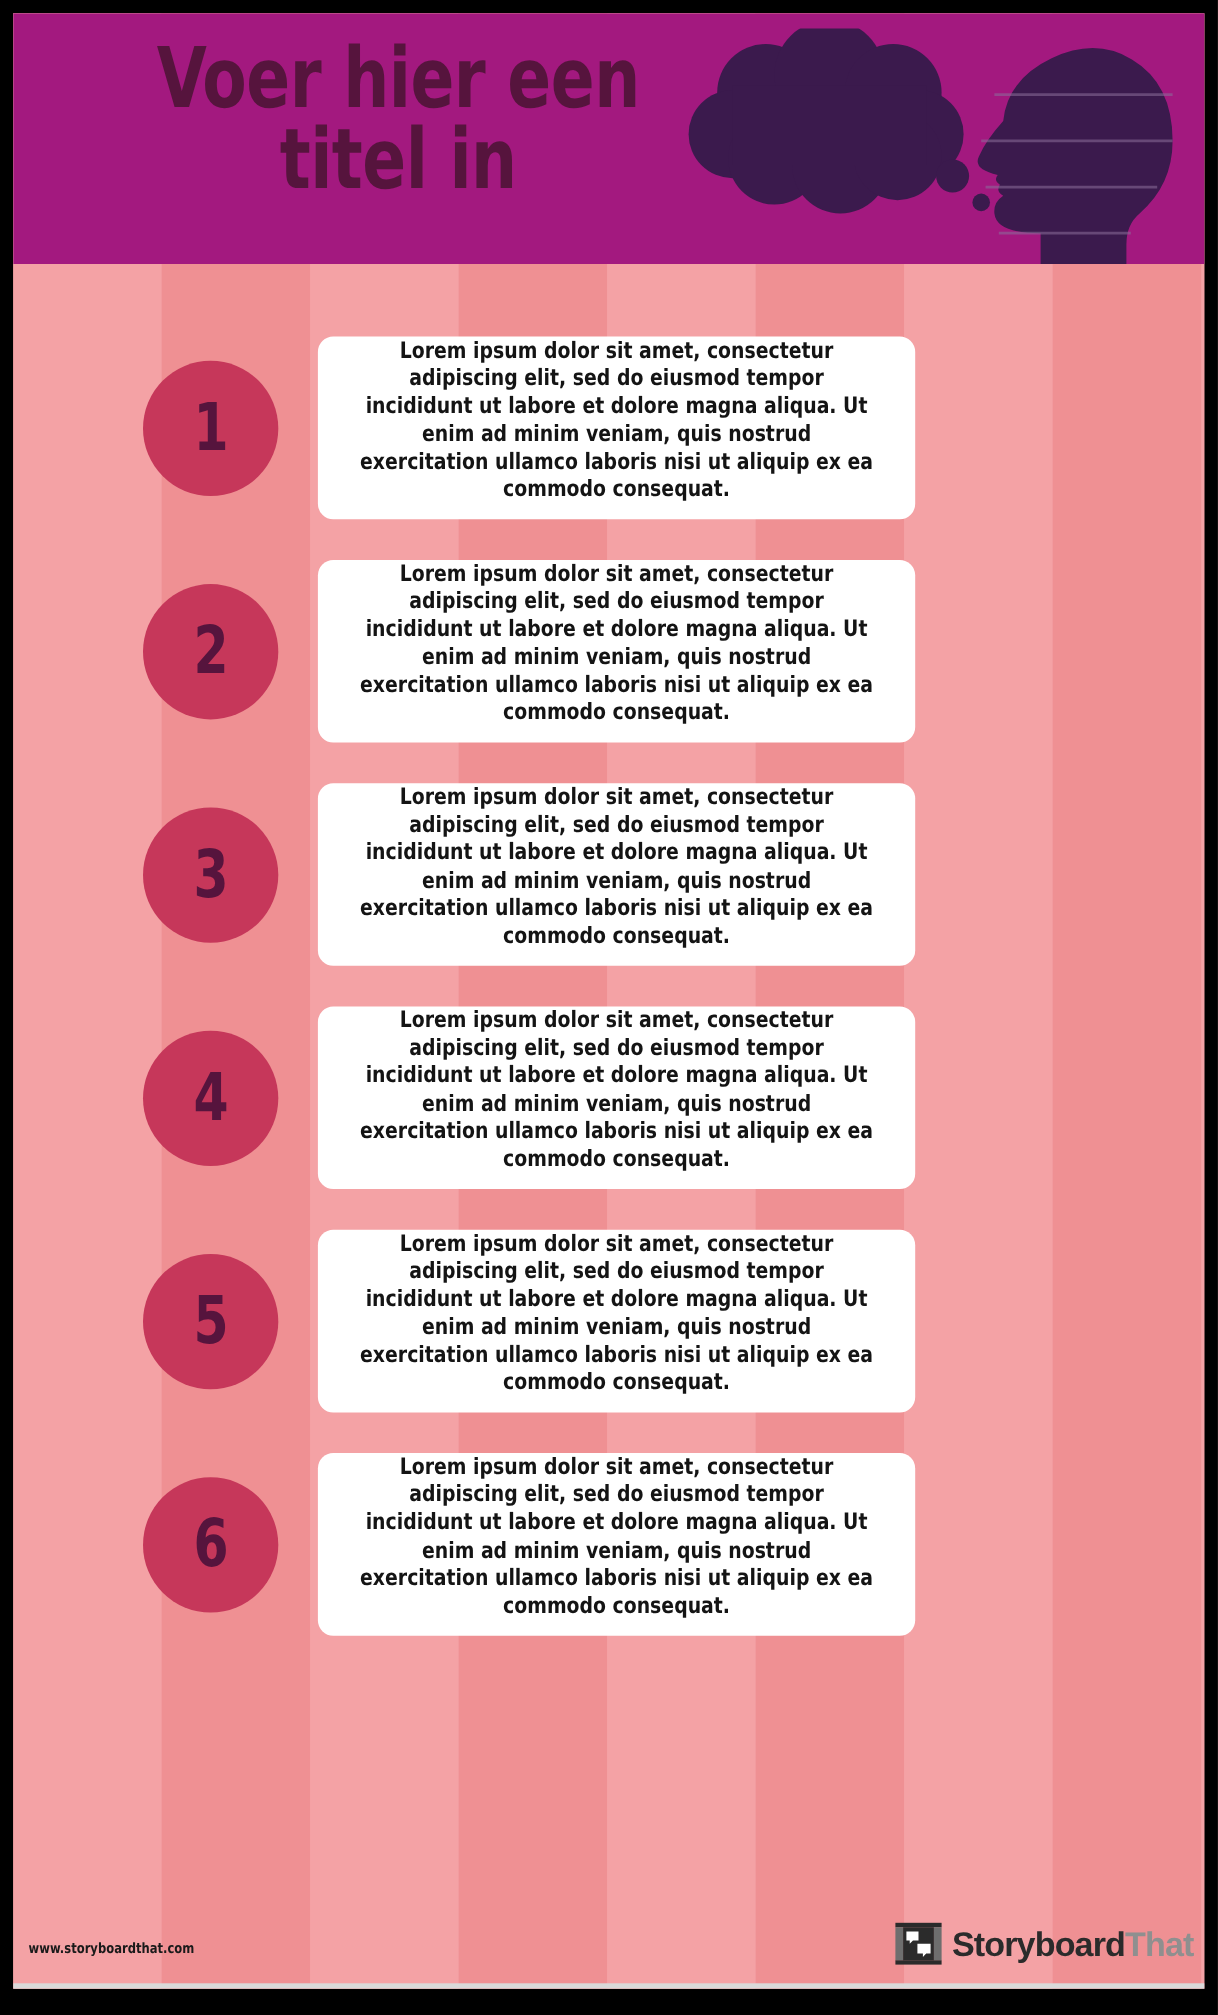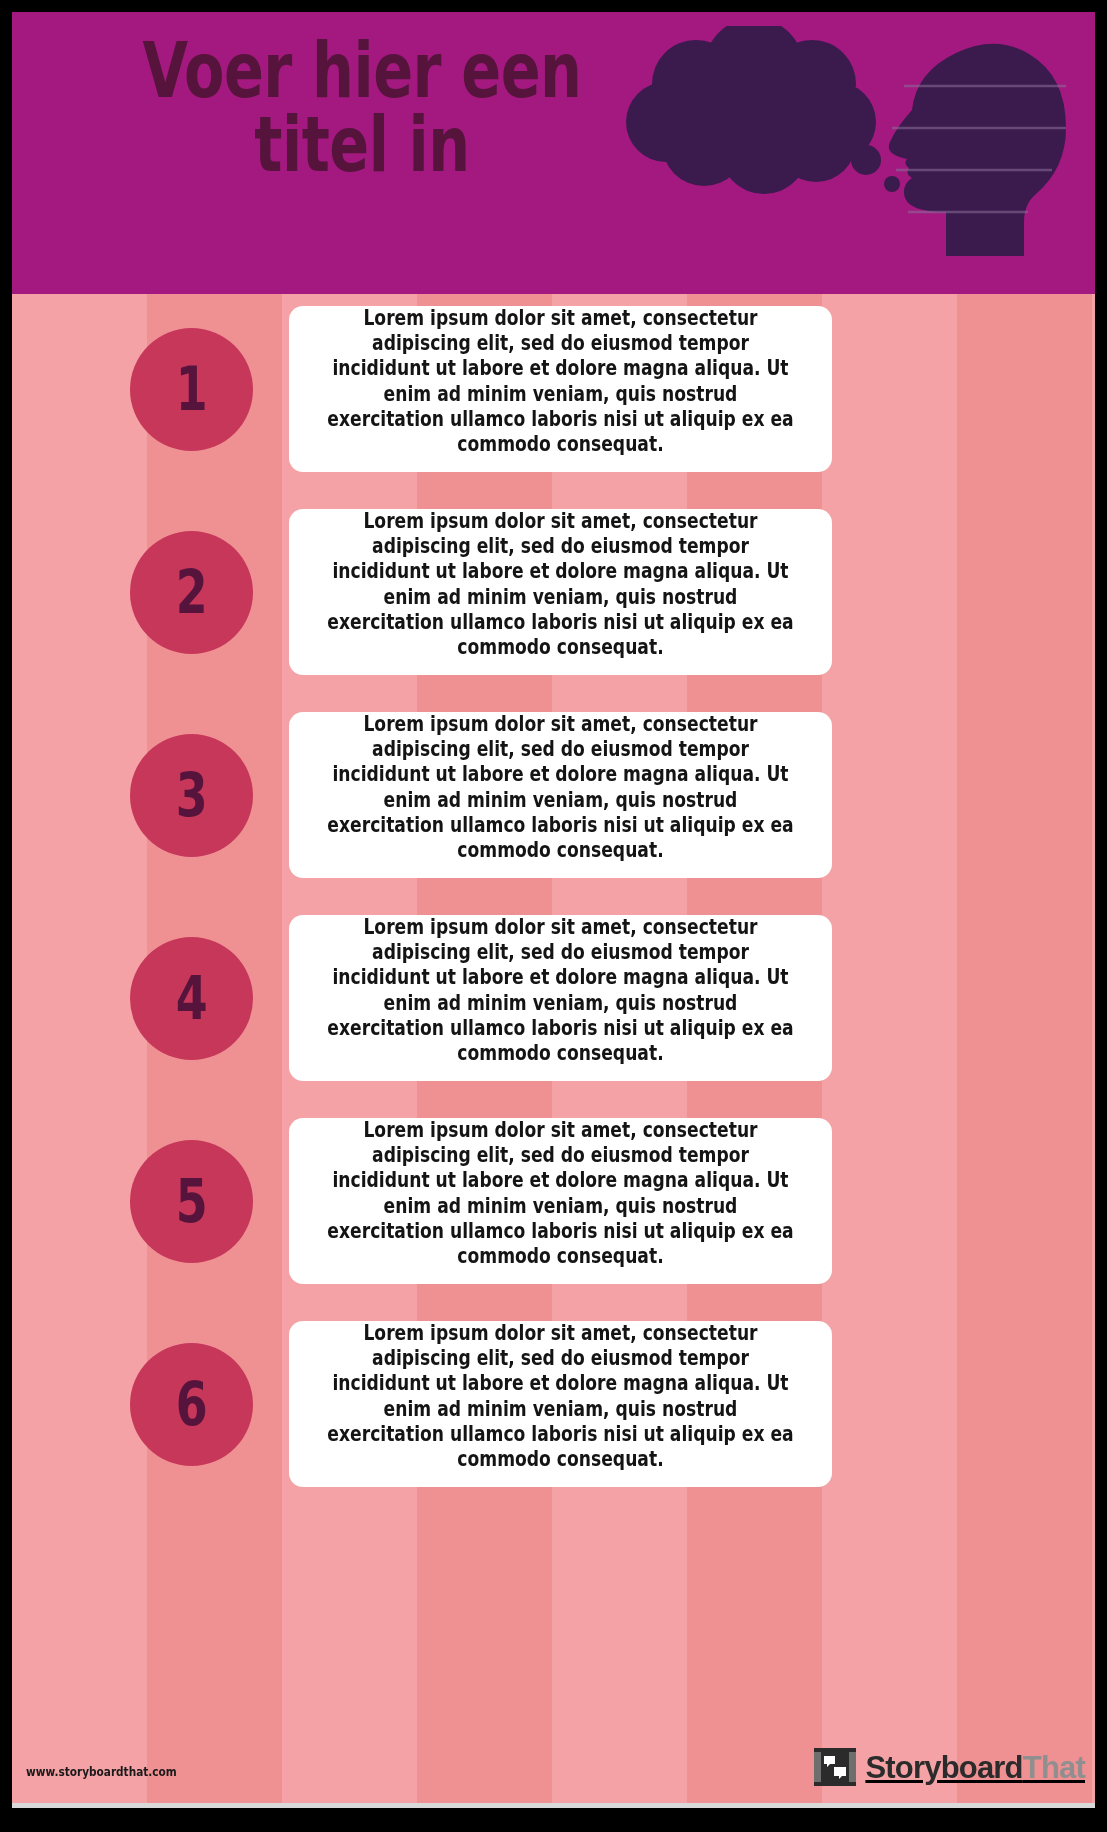--- a/index.html
+++ b/index.html
@@ -10,21 +10,21 @@
   #poster{
     position:absolute;left:12px;top:12px;width:1083px;height:1796px;
     overflow:hidden;background:#f4a2a5;
   }
   
   #stripes{position:absolute;inset:0;display:flex;}
   #stripes .stripe{height:100%;}
 
   
   #header{
-    position:absolute;left:0;top:0;width:1083px;height:282px;
+    position:absolute;left:0;top:0;width:1083px;height:228px;
     background:#a3197f;overflow:hidden;
   }
   #title{
     position:absolute;left:10px;top:22px;width:680px;
     text-align:center;
     color:#56143d;
     font-family:"DejaVu Sans Condensed","Liberation Sans Narrow","Liberation Sans",sans-serif;
     font-weight:bold;
     font-size:76px;
     line-height:0.98;
@@ -70,21 +70,21 @@
   #footer{position:absolute;left:0;bottom:0;width:1083px;height:72px;}
   #site-url{
     position:absolute;left:14px;top:28px;
     font-family:"DejaVu Sans Condensed","Liberation Sans Narrow","Liberation Sans",sans-serif;
     font-weight:bold;font-size:13px;color:#1a1a1a;
     transform:scaleX(0.9);transform-origin:left center;
     letter-spacing:0px;
   }
   #logo{
     position:absolute;right:10px;top:8px;height:46px;
-    display:flex;align-items:center;gap:8px;text-decoration:underline;
+    display:flex;align-items:center;gap:8px;
   }
   #logo-mark{width:44px;height:44px;flex:0 0 auto;}
   #logo-text{
     font-family:"Liberation Sans", sans-serif;
     font-weight:bold;font-size:31px;line-height:1;letter-spacing:-0.8px;
     white-space:nowrap;
   }
   #logo-text .sb{color:#2b2b2b;}
   #logo-text .that{color:#8f8f8f;}
   #bottom-rule{position:absolute;left:0;bottom:0;width:1083px;height:5px;background:#d9d9d9;}

